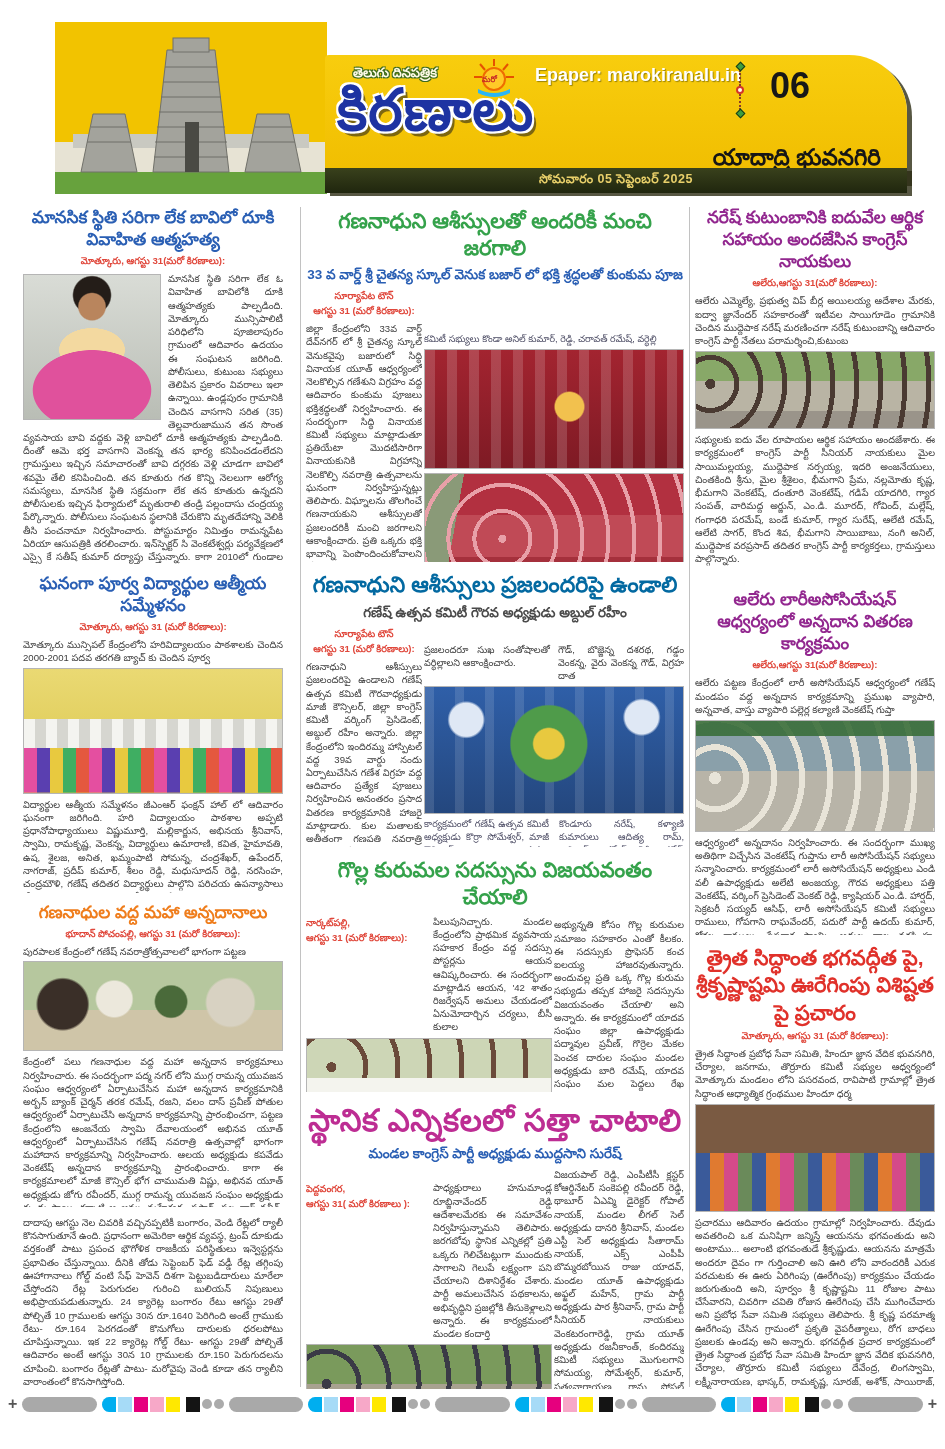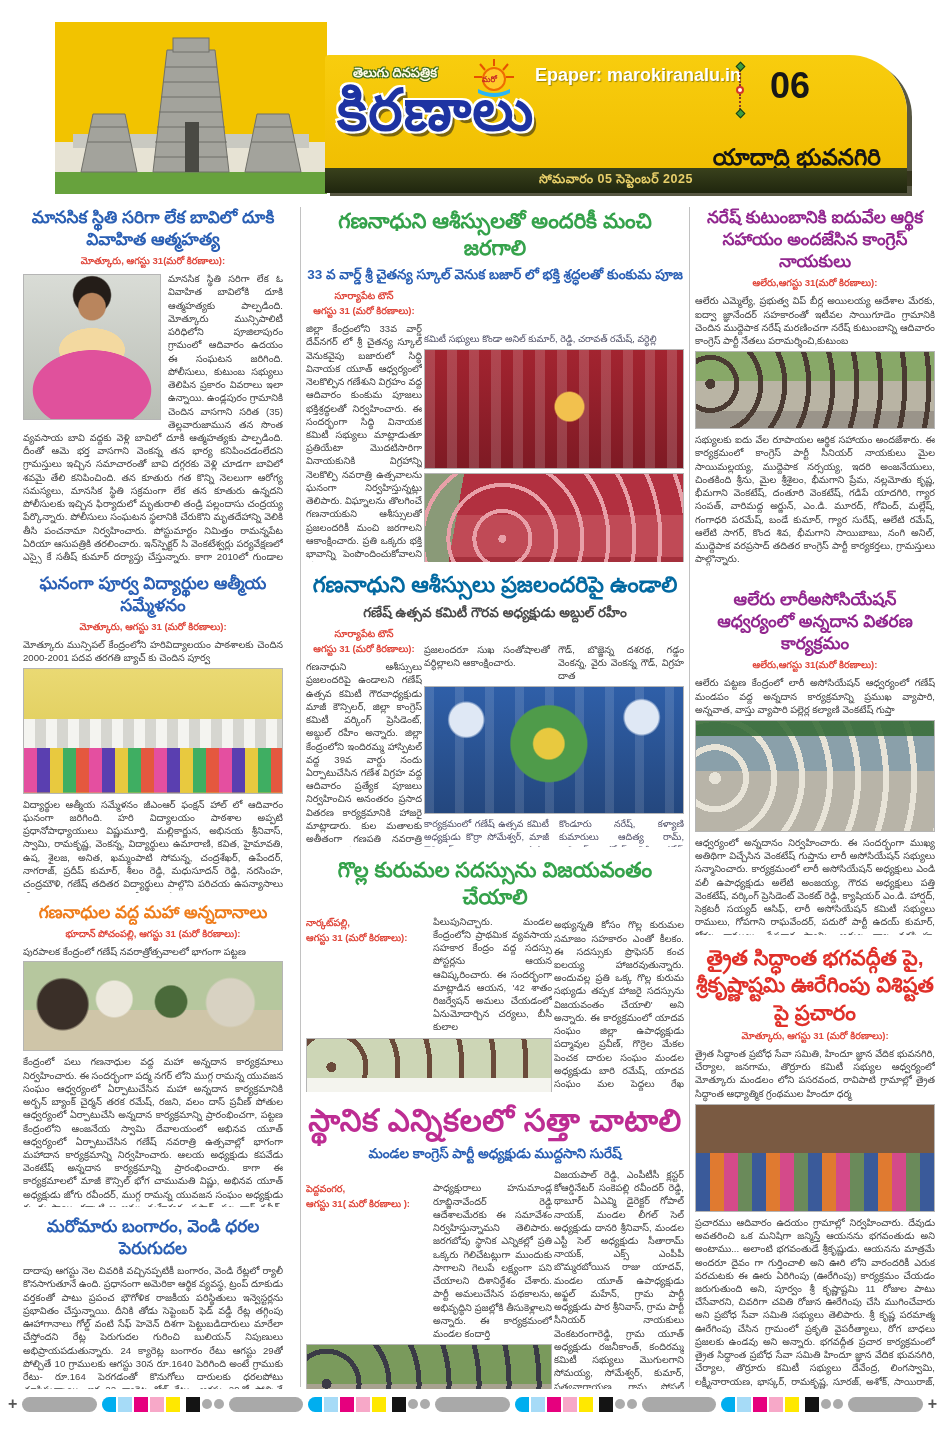--- a/index.html
+++ b/index.html
@@ -235,21 +235,20 @@
 
     <div class="art" style="height:305px">
       <div class="hl hl-orange">గణనాధుల వద్ద మహా అన్నదానాలు</div>
       <div class="dateline">భూదాన్ పోచంపల్లి, ఆగస్టు 31 (మరో కిరణాలు):</div>
       <div class="body intro">పురపాలక కేంద్రంలో గణేష్ నవరాత్రోత్సవాలలో భాగంగా పట్టణ</div>
       <div class="ph ph-food"></div>
       <div class="body" style="margin-top:4px">కేంద్రంలో పలు గణనాధుల వద్ద మహా అన్నదాన కార్యక్రమాలు నిర్వహించారు. ఈ సందర్భంగా పద్మ నగర్ లోని ముగ్గ రామన్న యువజన సంఘం ఆధ్వర్యంలో ఏర్పాటుచేసిన మహా అన్నదాన కార్యక్రమానికి అర్బన్ బ్యాంక్ చైర్మన్ తరక రమేష్, రజని, వలం దాస్ ప్రవీణ్ పోతుల ఆధ్వర్యంలో ఏర్పాటుచేసి అన్నదాన కార్యక్రమాన్ని ప్రారంభించగా, పట్టణ కేంద్రంలోని ఆంజనేయ స్వామి దేవాలయంలో అభినవ యూత్ ఆధ్వర్యంలో ఏర్పాటుచేసిన గణేష్ నవరాత్రి ఉత్సవాల్లో భాగంగా మహాదాన కార్యక్రమాన్ని నిర్వహించారు. ఆలయ అధ్యక్షుడు కపవేడు వెంకటేష్ అన్నదాన కార్యక్రమాన్ని ప్రారంభించారు. కాగా ఈ కార్యక్రమాలలో మాజీ కౌన్సిల్ భోగ చాముమతి విష్ణు, అభినవ యూత్ అధ్యక్షుడు జోగు రవీందర్, ముగ్గ రామన్న యువజన సంఘం అధ్యక్షుడు గుండు సాయి, కర్నాటి అంజమ్మ, మహేశ్వరం ప్రసాద్, పల్లందాస్ నవీన్, బొడ్డుల శుభర్, పేరాల పేము, అనిల్ తదితరులు పాల్గొన్నారు.</div>
     </div>
 
     <div class="art" style="height:173px">
-      <div class="hl hl-blue">మరోమారు బంగారం, వెండి ధరల పెరుగుదల</div>
       <div class="body">దాదాపు ఆగస్టు నెల చివరికి వచ్చినప్పటికీ బంగారం, వెండి రేట్లలో ర్యాలీ కొనసాగుతూనే ఉంది. ప్రధానంగా అమెరికా ఆర్థిక వ్యవస్థ, ట్రంప్ దూకుడు వర్తకంతో పాటు ప్రపంచ భౌగోళిక రాజకీయ పరిస్థితులు ఇన్వెస్టర్లను ప్రభావితం చేస్తున్నాయి. దీనికి తోడు సెప్టెంబర్ ఫెడ్ వడ్డీ రేట్ల తగ్గింపు ఊహాగానాలు గోల్డ్ వంటి సేఫ్ హెవెన్ దిశగా పెట్టుబడిదారులు మారేలా చేస్తోందని రేట్ల పెరుగుదల గురించి బులియన్ నిపుణులు అభిప్రాయపడుతున్నారు. 24 క్యారెట్ల బంగారం రేటు ఆగస్టు 29తో పోల్చితే 10 గ్రాములకు ఆగస్టు 30న రూ.1640 పెరిగింది అంటే గ్రాముకు రేటు- రూ.164 పెరగడంతో కొనుగోలు దారులకు ధరలపోటు చూపిస్తున్నాయి. ఇక 22 క్యారెట్ల గోల్డ్ రేటు- ఆగస్టు 29తో పోల్చితే ఆదివారం అంటే ఆగస్టు 30న 10 గ్రాములకు రూ.150 పెరుగుదలను చూపించి. బంగారం రేట్లతో పాటు- మరోవైపు వెండి కూడా తన ర్యాలీని వారాంతంలో కొనసాగిస్తోంది.</div>
     </div>
   </div>
 
   <div class="col col-center">
 
     <div class="art" style="height:355px">
       <div class="hl hl-green">గణనాధుని ఆశీస్సులతో అందరికీ మంచి జరగాలి</div>
       <div class="subhead">33 వ వార్డ్ శ్రీ చైతన్య స్కూల్ వెనుక బజార్ లో భక్తి శ్రద్ధలతో కుంకుమ పూజ</div>
       <div class="flexrow">

